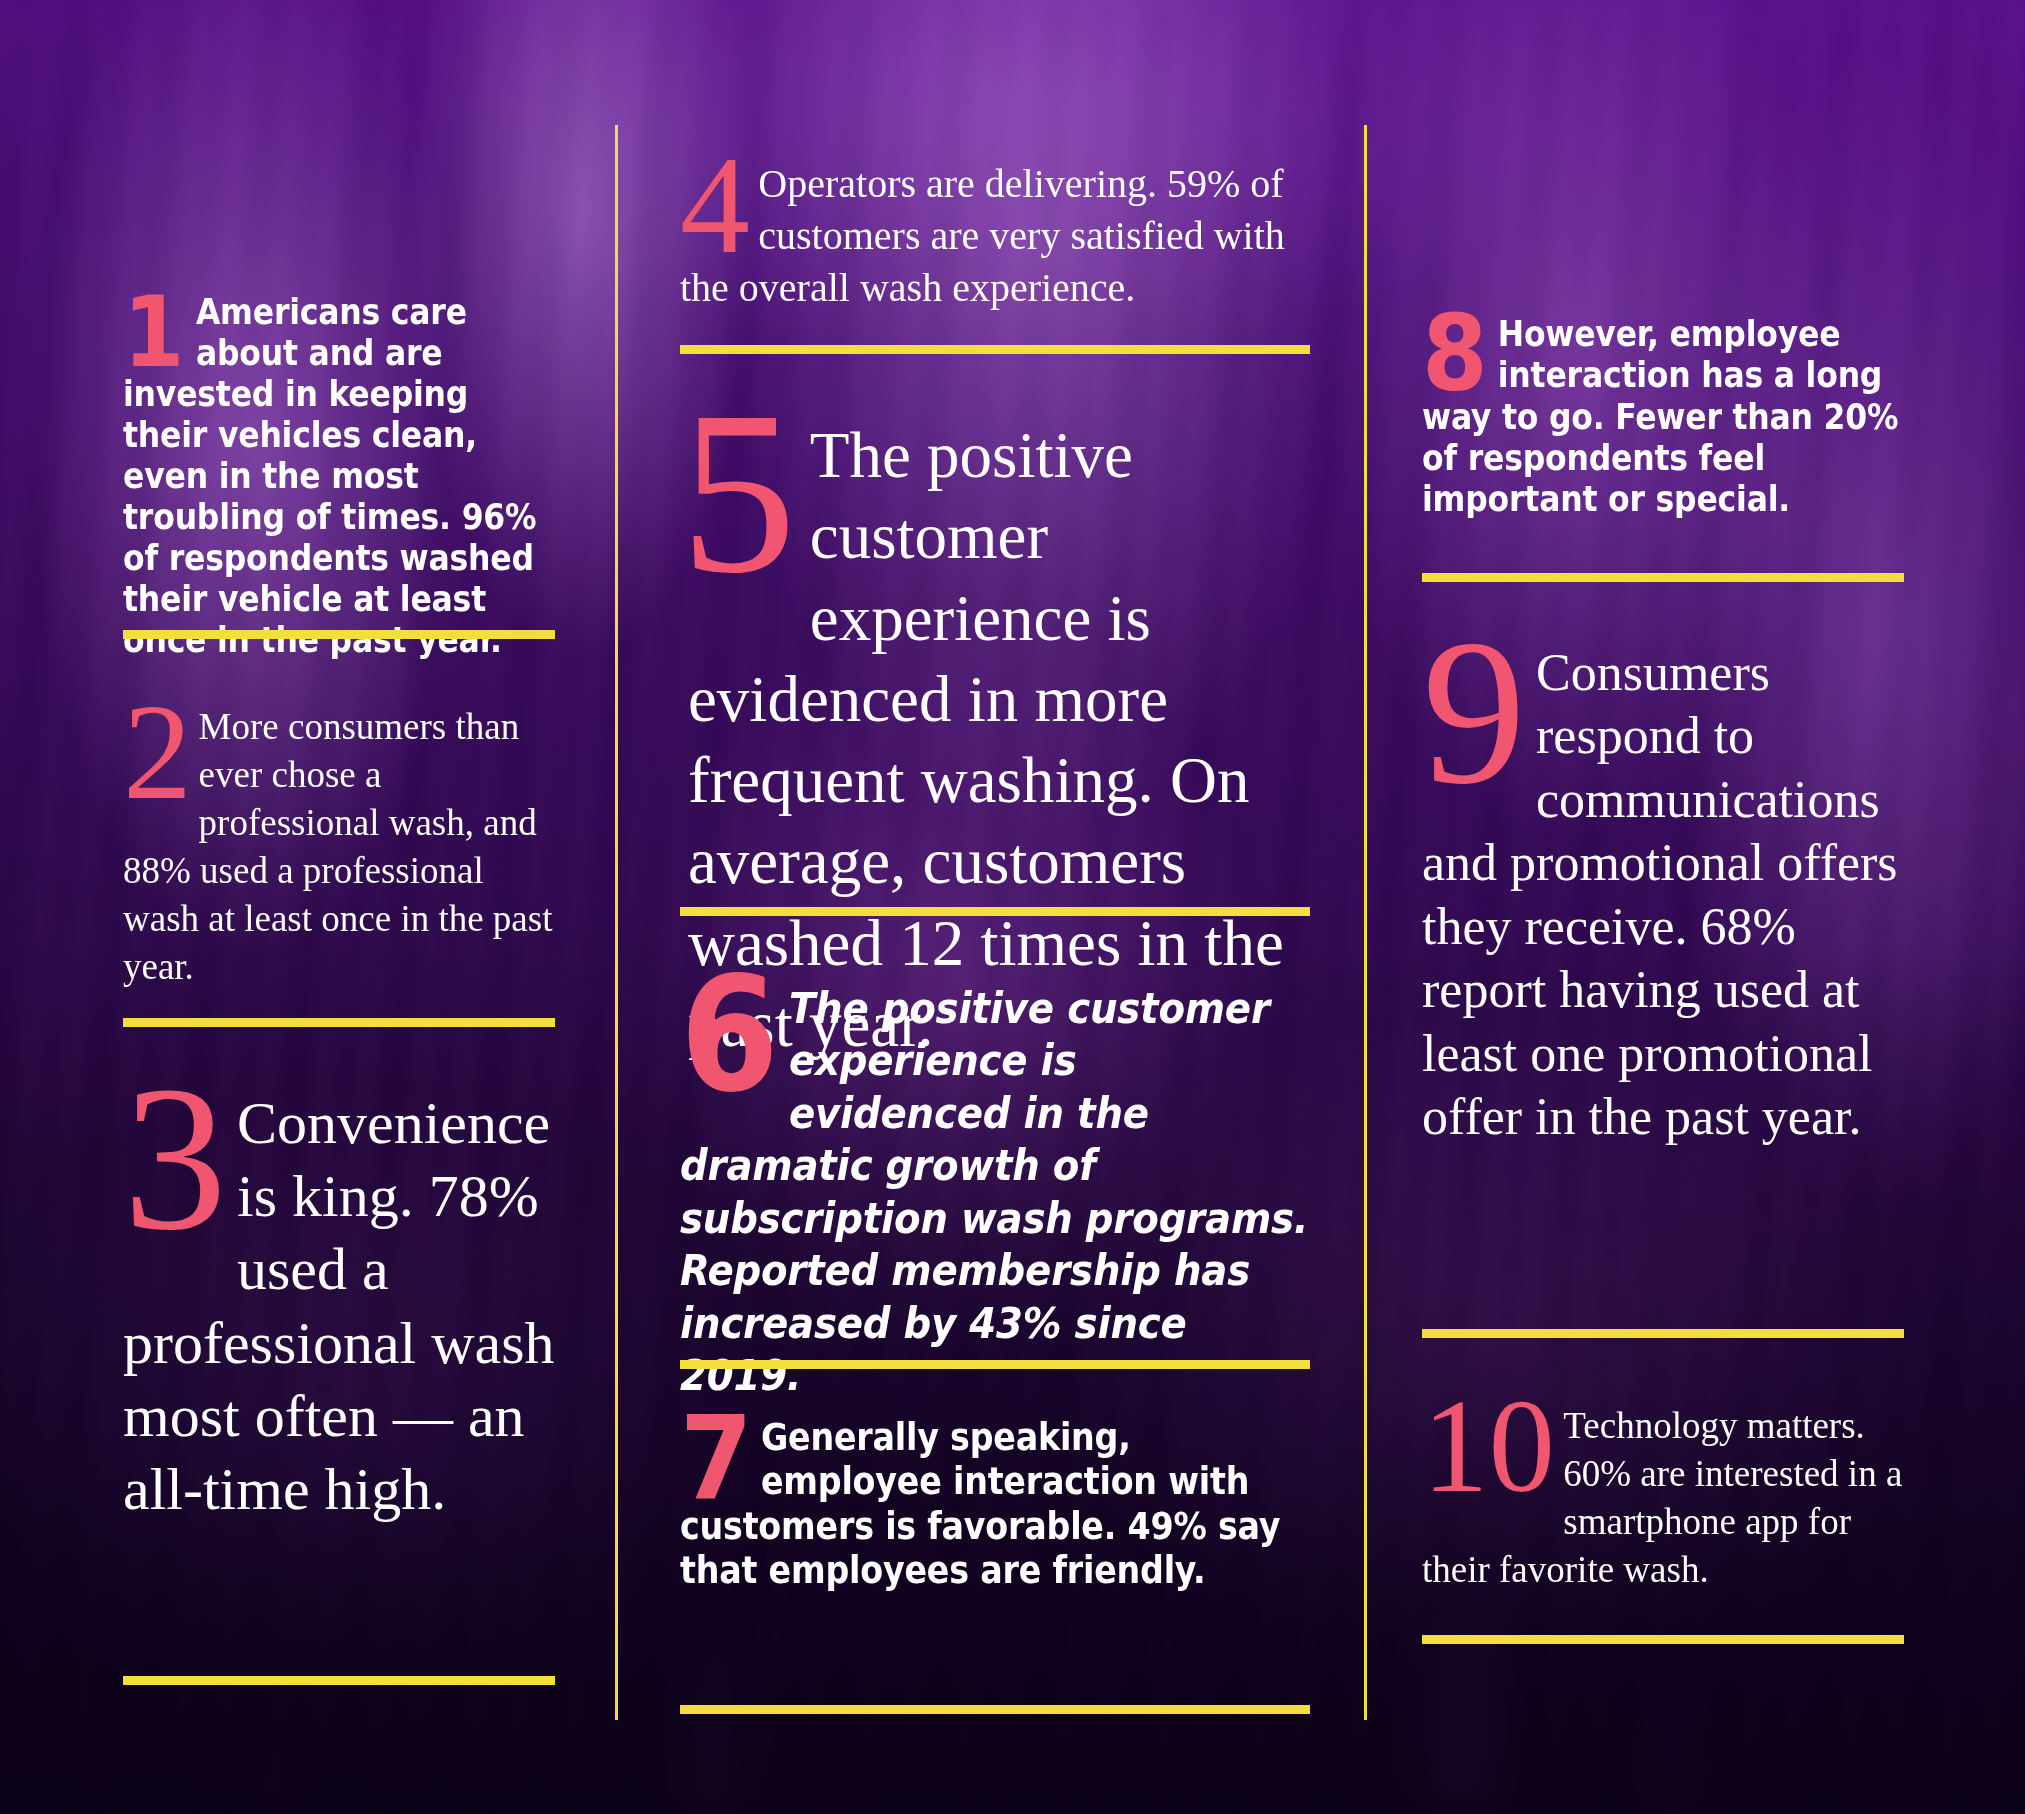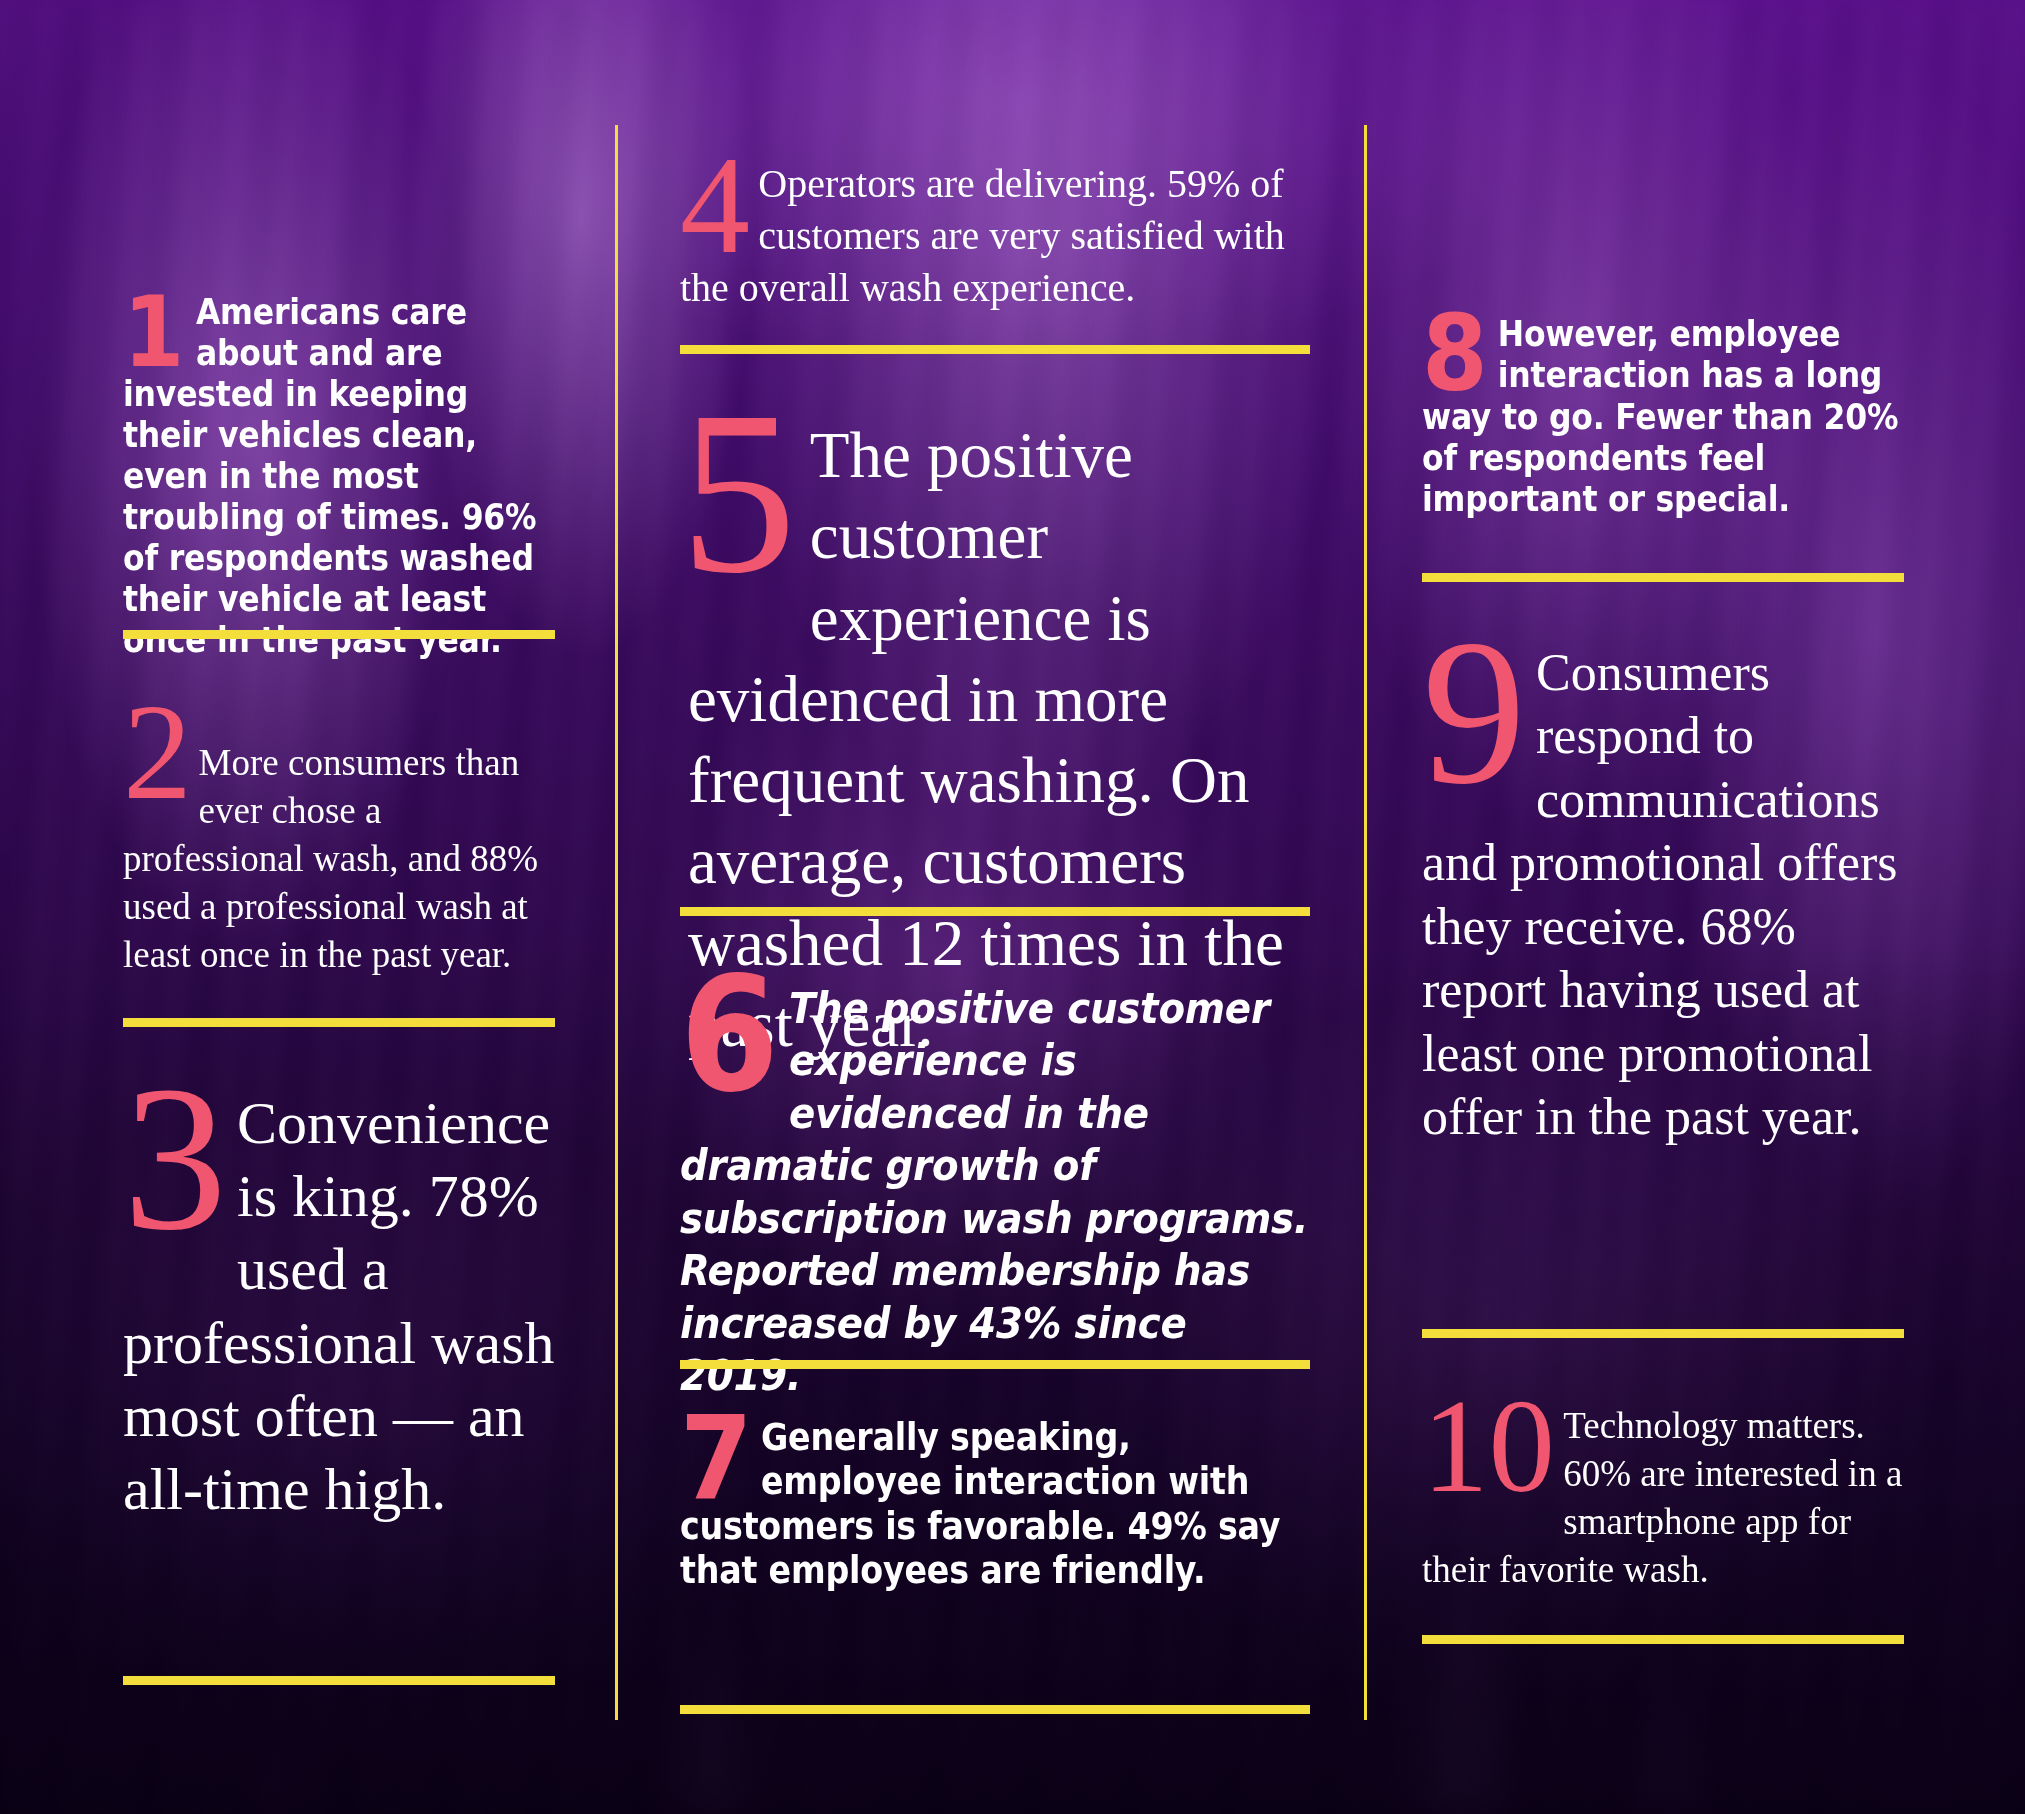--- a/index.html
+++ b/index.html
@@ -141,21 +141,21 @@
 
   <div class="item" style="top:292px; left:0; width:432px;">
     <span class="num n-sans" style="font-size:98px; margin-right:11.6px; margin-top:1.7px;">1</span>
     <span class="body-text sans-cond" style="font-size:35px; line-height:1.17; display:block;">Americans care about and are invested in keeping their vehicles clean, even in the most troubling of times. 96% of respondents washed their vehicle at least once in the past year.</span>
   </div>
 
   <div class="divider" style="top:630px; left:0; width:432px;"></div>
 
   <div class="item" style="top:703px; left:0; width:432px;">
     <span class="num n-serif" style="font-size:138px; margin-right:6.6px; margin-top:-5px;">2</span>
-    <span class="body-text serif" style="font-size:37px; line-height:1.30; display:block;margin-top:36px;">More consumers than ever chose a professional wash, and 88% used a professional wash at least once in the past year.</span>
+    <span class="body-text serif" style="font-size:37px; line-height:1.30; display:block;">More consumers than ever chose a professional wash, and 88% used a professional wash at least once in the past year.</span>
   </div>
 
   <div class="divider" style="top:1018px; left:0; width:432px;"></div>
 
   <div class="item" style="top:1087px; left:0; width:432px;">
     <span class="num n-serif" style="font-size:208px; margin-right:10px; margin-top:-10px;">3</span>
     <span class="body-text serif" style="font-size:60px; line-height:1.22; display:block;">Convenience is king. 78% used a professional wash most often — an all-time high.</span>
   </div>
 
   <div class="divider" style="top:1676px; left:0; width:432px;"></div>

